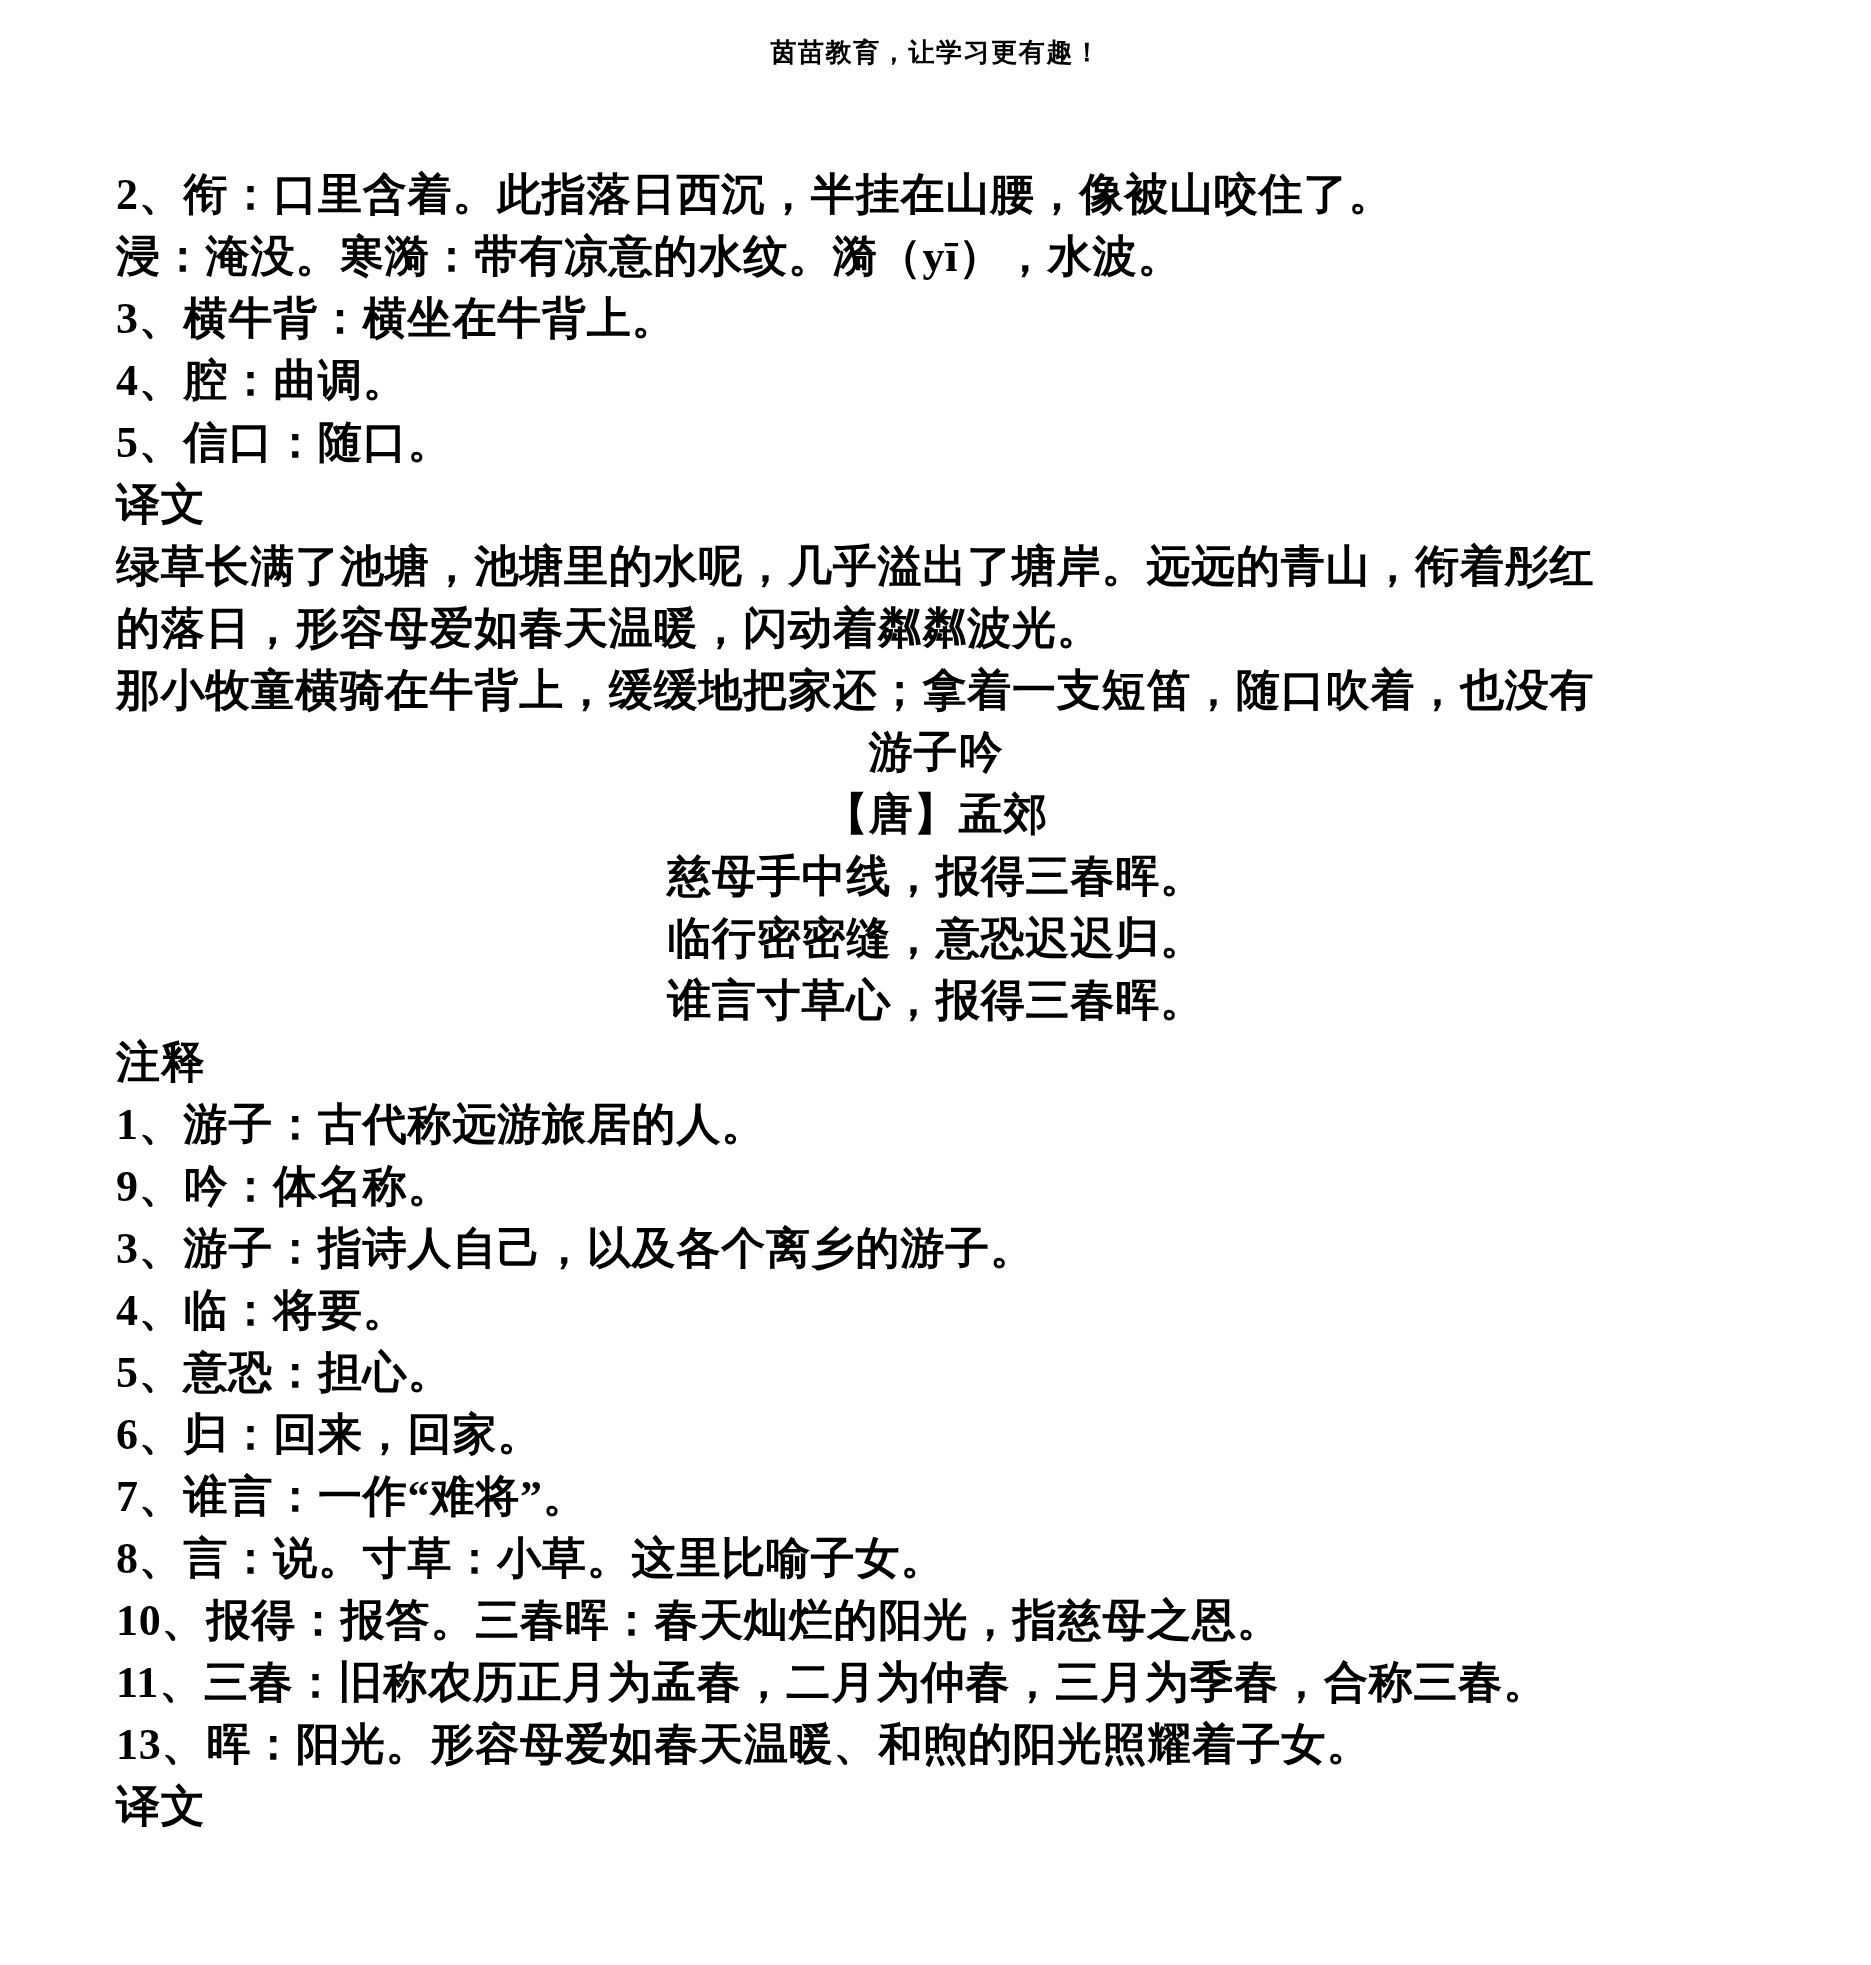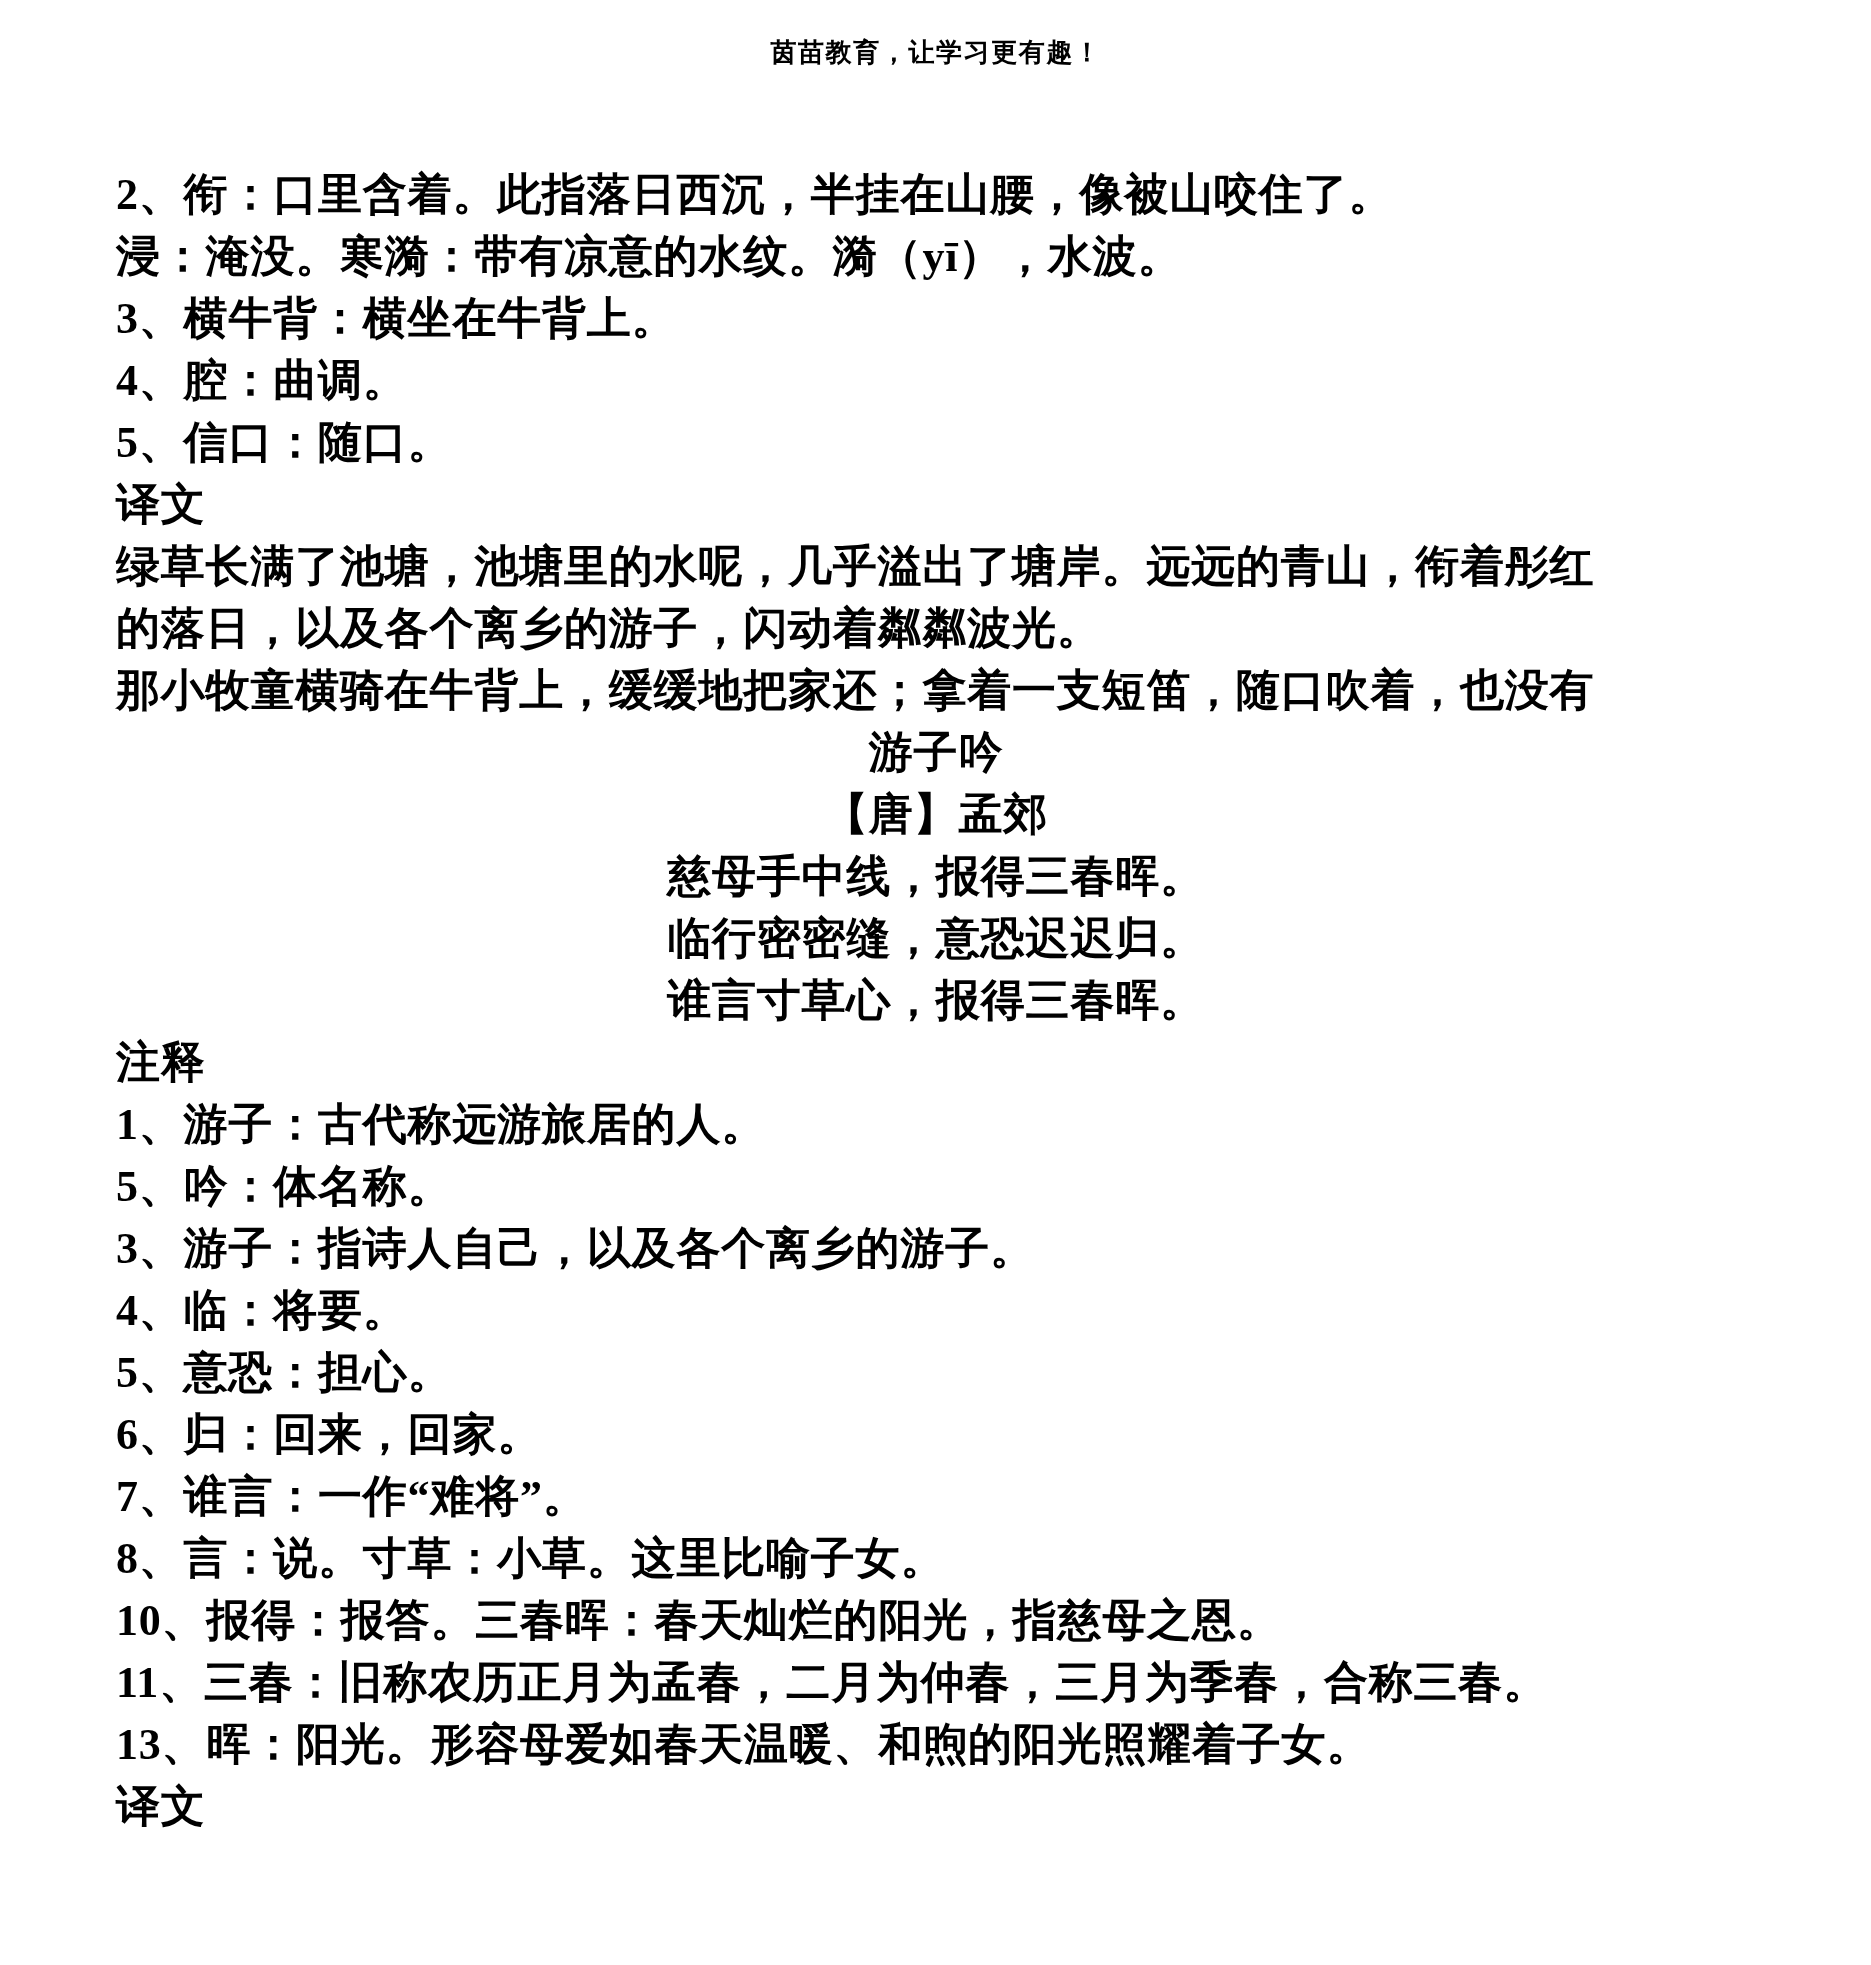--- a/index.html
+++ b/index.html
@@ -35,30 +35,30 @@
 <div class="page-header">茵苗教育，让学习更有趣！</div>
 
 <div class="doc-body">
     <div class="line">2、衔：口里含着。此指落日西沉，半挂在山腰，像被山咬住了。</div>
     <div class="line">浸：淹没。寒漪：带有凉意的水纹。漪（yī），水波。</div>
     <div class="line">3、横牛背：横坐在牛背上。</div>
     <div class="line">4、腔：曲调。</div>
     <div class="line">5、信口：随口。</div>
     <div class="line">译文</div>
     <div class="line">绿草长满了池塘，池塘里的水呢，几乎溢出了塘岸。远远的青山，衔着彤红</div>
-    <div class="line">的落日，以及各个离乡的游子，闪动着粼粼波光。</div>
+    <div class="line">的落日，形容母爱如春天温暖，闪动着粼粼波光。</div>
     <div class="line">那小牧童横骑在牛背上，缓缓地把家还；拿着一支短笛，随口吹着，也没有</div>
     <div class="line center">游子吟</div>
     <div class="line center">【唐】孟郊</div>
     <div class="line center">慈母手中线，报得三春晖。</div>
     <div class="line center">临行密密缝，意恐迟迟归。</div>
     <div class="line center">谁言寸草心，报得三春晖。</div>
     <div class="line">注释</div>
     <div class="line">1、游子：古代称远游旅居的人。</div>
-    <div class="line">5、吟：体名称。</div>
+    <div class="line">9、吟：体名称。</div>
     <div class="line">3、游子：指诗人自己，以及各个离乡的游子。</div>
     <div class="line">4、临：将要。</div>
     <div class="line">5、意恐：担心。</div>
     <div class="line">6、归：回来，回家。</div>
     <div class="line">7、谁言：一作“难将”。</div>
     <div class="line">8、言：说。寸草：小草。这里比喻子女。</div>
     <div class="line">10、报得：报答。三春晖：春天灿烂的阳光，指慈母之恩。</div>
     <div class="line">11、三春：旧称农历正月为孟春，二月为仲春，三月为季春，合称三春。</div>
     <div class="line">13、晖：阳光。形容母爱如春天温暖、和煦的阳光照耀着子女。</div>
     <div class="line">译文</div>

